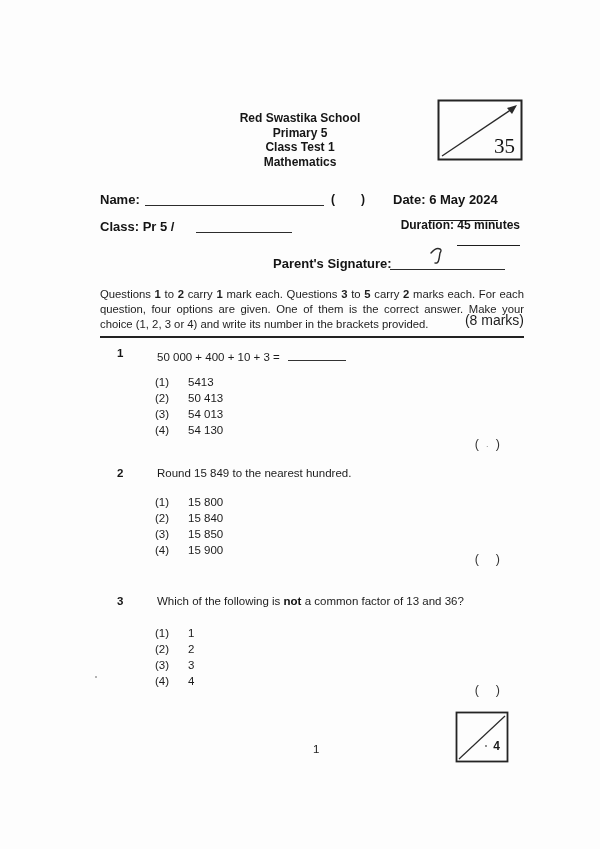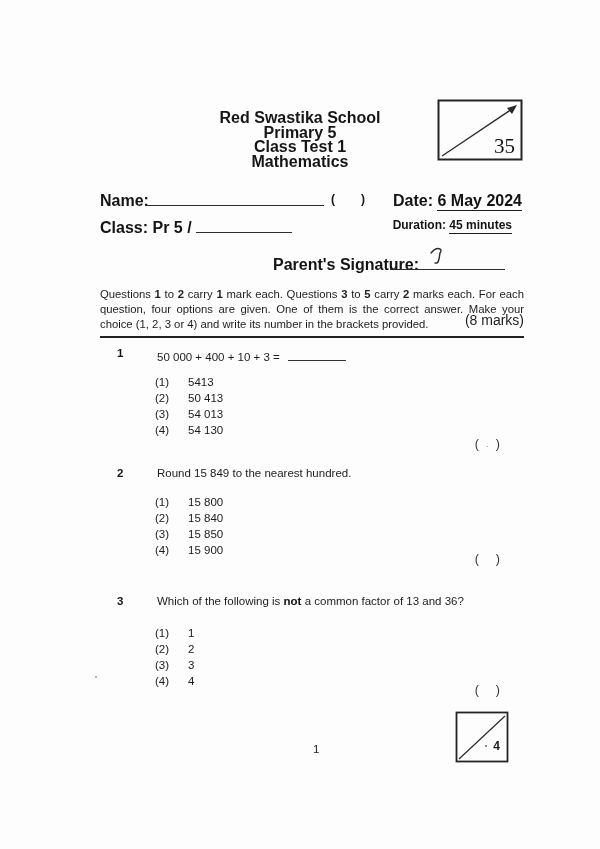--- a/index.html
+++ b/index.html
@@ -7,31 +7,31 @@
     position:relative;
     width:600px;height:849px;
     background:#fdfdfd;
     font-family:"Liberation Sans", sans-serif;
     color:#1a1a1a;
     overflow:hidden;
   }
   
   .header{
     position:absolute;top:111px;left:0;width:600px;
-    text-align:center;font-weight:bold;font-size:16px;line-height:14.5px;
+    text-align:center;font-weight:bold;font-size:12px;line-height:14.5px;
     color:#161616;
   }
   .marks-box{position:absolute;left:437px;top:99px;font-family:Liberation Serif, serif;}
   .corner-box{position:absolute;left:455px;top:711px;}
   
-  .lbl{position:absolute;font-size:16px;font-weight:bold;color:#141414;white-space:nowrap;}
+  .lbl{position:absolute;font-size:13px;font-weight:bold;color:#141414;white-space:nowrap;}
   .fill-line{position:absolute;border-top:1.5px solid #2c2c2c;height:0;}
   .paren-group{position:absolute;font-size:12px;font-weight:bold;color:#141414;}
   .paren-gap{display:inline-block;width:26px;}
-  .u-val{border-bottom:1.6px solid #1d1d1d;padding-bottom:1px;}
+  .u-val{border-bottom:1.6px solid #1d1d1d;padding-bottom:13px;}
   .right-col{position:absolute;text-align:right;font-size:12px;font-weight:bold;color:#141414;white-space:nowrap;}
   .sig-squiggle{position:absolute;left:428px;top:245px;}
   
   .instructions{
     position:absolute;left:100px;top:287px;width:424px;
     font-size:11.3px;line-height:15px;text-align:justify;color:#1d1d1d;
   }
   .marks-note{position:absolute;right:0;top:26px;font-size:14px;}
   .divider{position:absolute;left:100px;top:336px;width:424px;height:2.2px;background:#222;}
   
@@ -80,21 +80,21 @@
     <div>Mathematics</div>
   </div>
 
   <div class="lbl" style="left:100px;top:192px">Name:</div>
   <div class="fill-line" style="left:145px;top:205px;width:179px"></div>
   <div class="paren-group" style="left:331px;top:192px"><span>(</span><span class="paren-gap"></span><span>)</span></div>
   <div class="lbl" style="left:393px;top:192px"><span>Date:</span>&nbsp;<span class="u-val">6 May 2024</span></div>
 
   <div class="lbl" style="left:100px;top:219px">Class: Pr 5 /</div>
   <div class="fill-line" style="left:196px;top:232px;width:96px"></div>
-  <div class="right-col" style="right:88px;top:218px"><span>Duration:</span>&nbsp;<span class="u-val">45 minutes</span></div>
+  <div class="right-col" style="right:80px;top:218px"><span>Duration:</span>&nbsp;<span class="u-val">45 minutes</span></div>
 
   <div class="lbl" style="left:273px;top:256px">Parent's Signature:</div>
   <div class="fill-line" style="left:390px;top:269px;width:115px"></div>
   <div class="sig-squiggle">
     <svg width="26" height="24" viewBox="0 0 26 24">
       <path d="M3,8 Q8,2 12,4 Q14,5 12,8 L11,14 Q10,19 7,18" fill="none" stroke="#2b2b2b" stroke-width="1.4" stroke-linecap="round"></path>
     </svg>
   </div>
 
   <div class="instructions">

